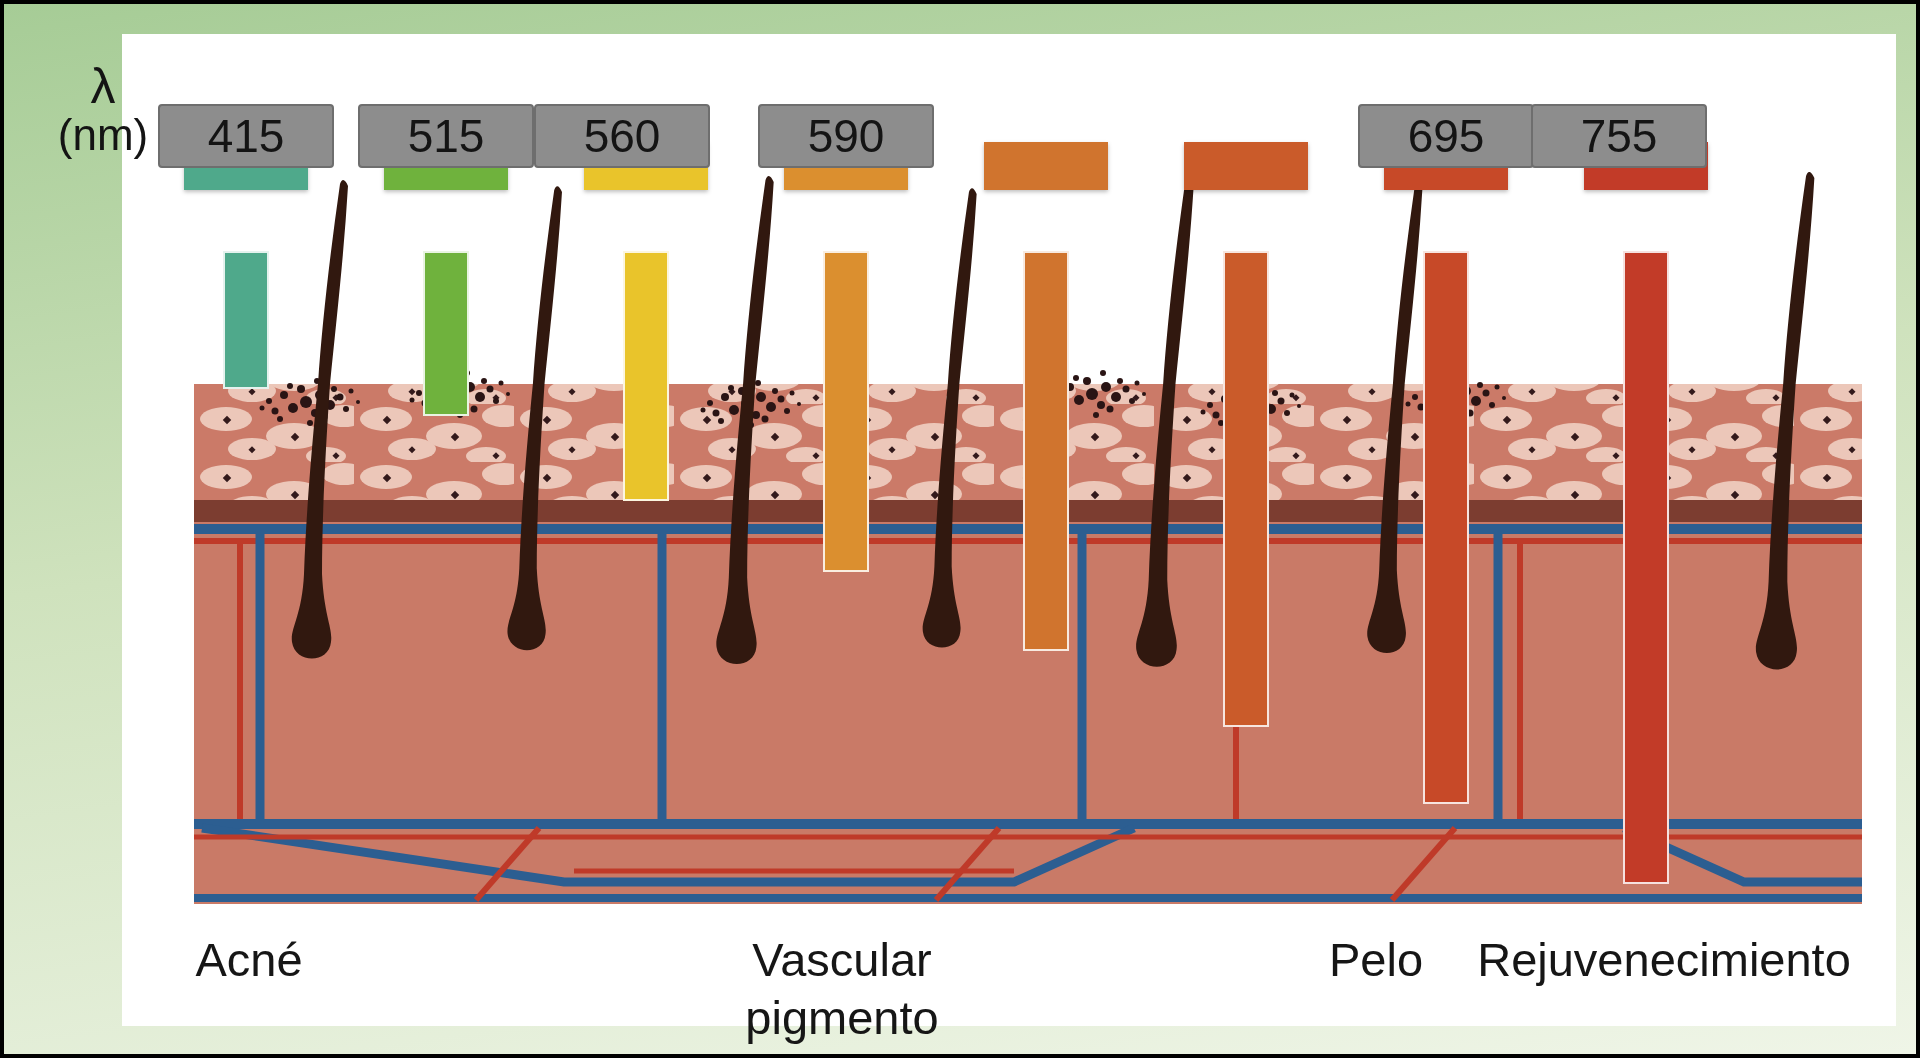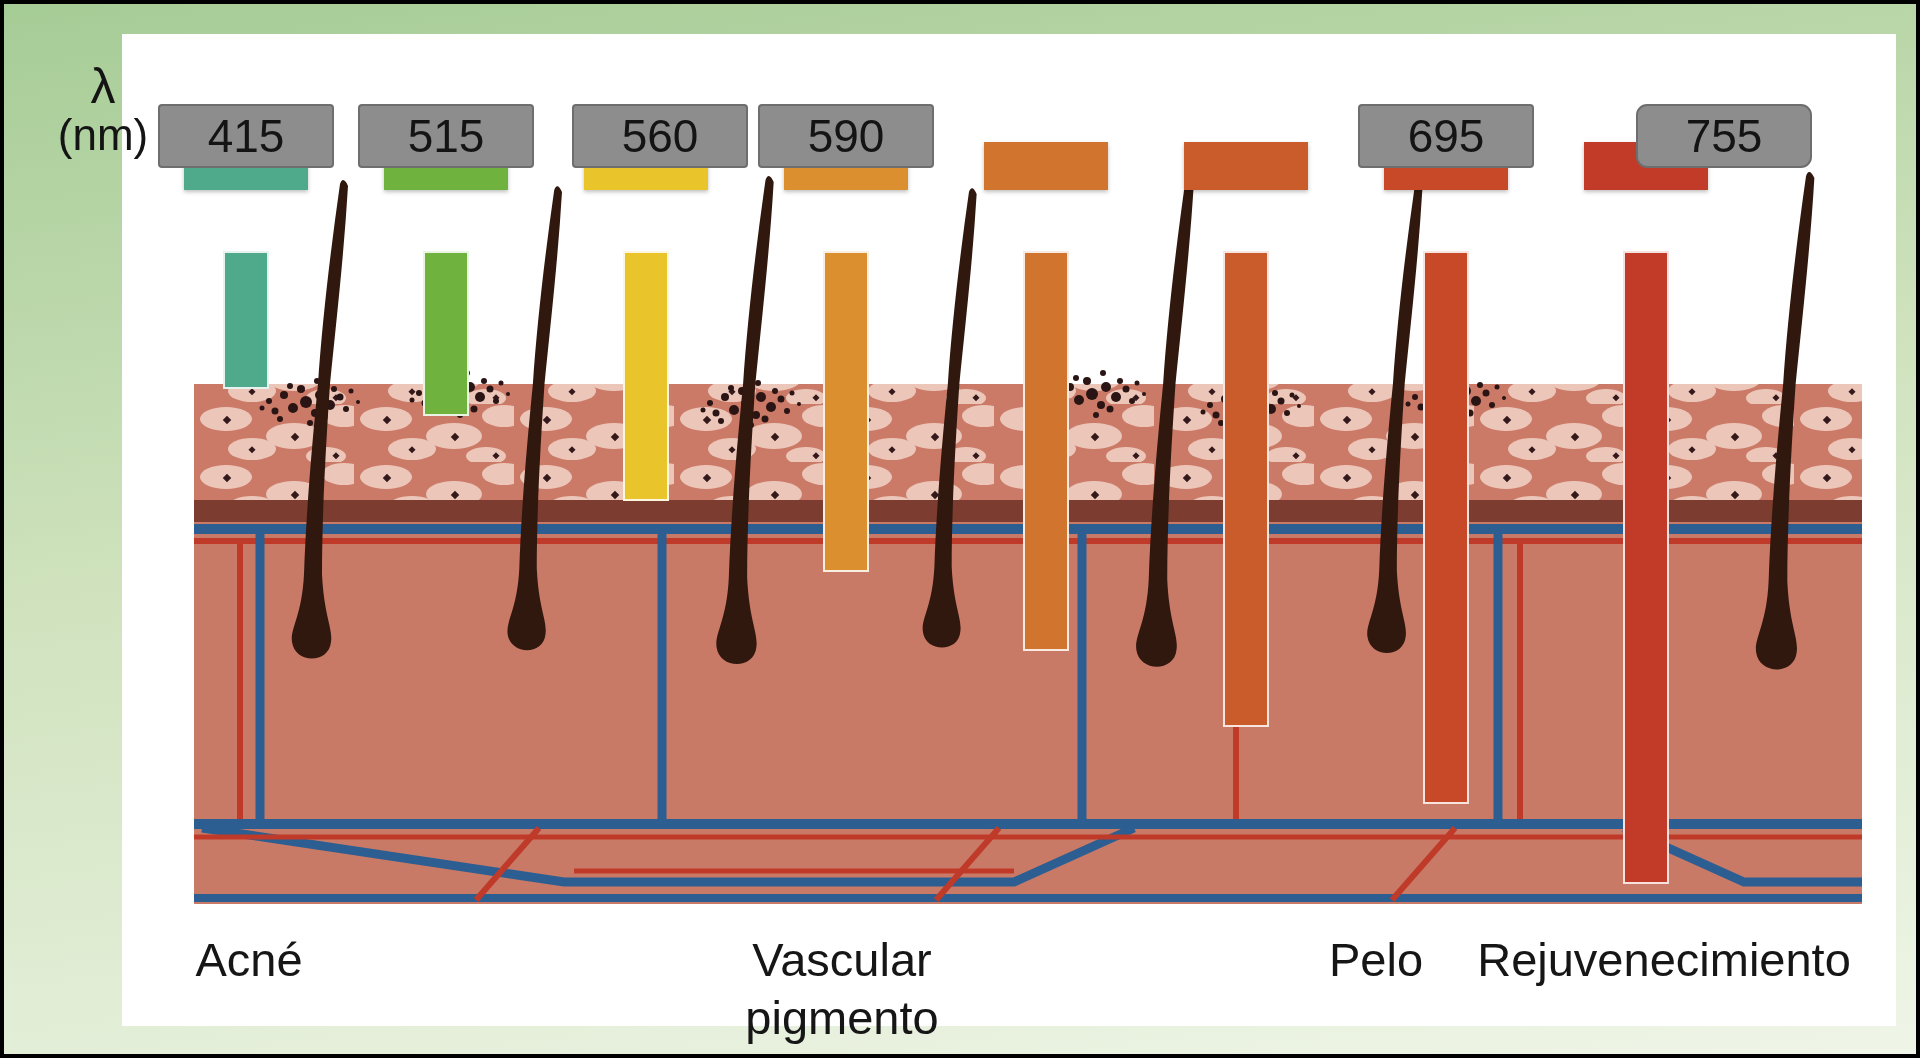--- a/index.html
+++ b/index.html
@@ -154,39 +154,39 @@
 
   <div class="wl-row">
     <div class="wl-chip" style="left: 154px;">415</div>
     <div class="wl-swatch" style="left: 180px; background: rgb(79, 169, 139);"></div>
     <div class="wl-bar" style="left: 219px; height: 138px; background: rgb(79, 169, 139);"></div>
 
     <div class="wl-chip" style="left: 354px;">515</div>
     <div class="wl-swatch" style="left: 380px; background: rgb(111, 178, 61);"></div>
     <div class="wl-bar" style="left: 419px; height: 165px; background: rgb(111, 178, 61);"></div>
 
-    <div class="wl-chip" style="left: 568px;">560</div>
+    <div class="wl-chip" style="left: 530px;">560</div>
     <div class="wl-swatch" style="left: 580px; background: rgb(233, 196, 43);"></div>
     <div class="wl-bar" style="left: 619px; height: 250px; background: rgb(233, 196, 43);"></div>
 
     <div class="wl-chip" style="left: 754px;">590</div>
     <div class="wl-swatch" style="left: 780px; background: rgb(219, 143, 47);"></div>
     <div class="wl-bar" style="left: 819px; height: 321px; background: rgb(219, 143, 47);"></div>
 
     <div class="wl-swatch" style="left: 980px; background: rgb(208, 116, 46);"></div>
     <div class="wl-bar" style="left: 1019px; height: 400px; background: rgb(208, 116, 46);"></div>
 
     <div class="wl-swatch" style="left: 1180px; background: rgb(202, 91, 42);"></div>
     <div class="wl-bar" style="left: 1219px; height: 476px; background: rgb(202, 91, 42);"></div>
 
     <div class="wl-chip" style="left: 1354px;">695</div>
     <div class="wl-swatch" style="left: 1380px; background: rgb(199, 73, 40);"></div>
     <div class="wl-bar" style="left: 1419px; height: 553px; background: rgb(199, 73, 40);"></div>
 
-    <div class="wl-chip" style="left: 1632px; border-radius: 11px;">755</div>
+    <div class="wl-chip" style="left: 1527px;">755</div>
     <div class="wl-swatch" style="left: 1580px; background: rgb(194, 59, 40);"></div>
     <div class="wl-bar" style="left: 1619px; height: 633px; background: rgb(194, 59, 40);"></div>
   </div>
 
   <div class="label label-acne">Acné</div>
   <div class="label label-vascular">Vascular</div>
   <div class="label label-pigmento">pigmento</div>
   <div class="label label-pelo">Pelo</div>
   <div class="label label-rejuv">Rejuvenecimiento</div>
 

